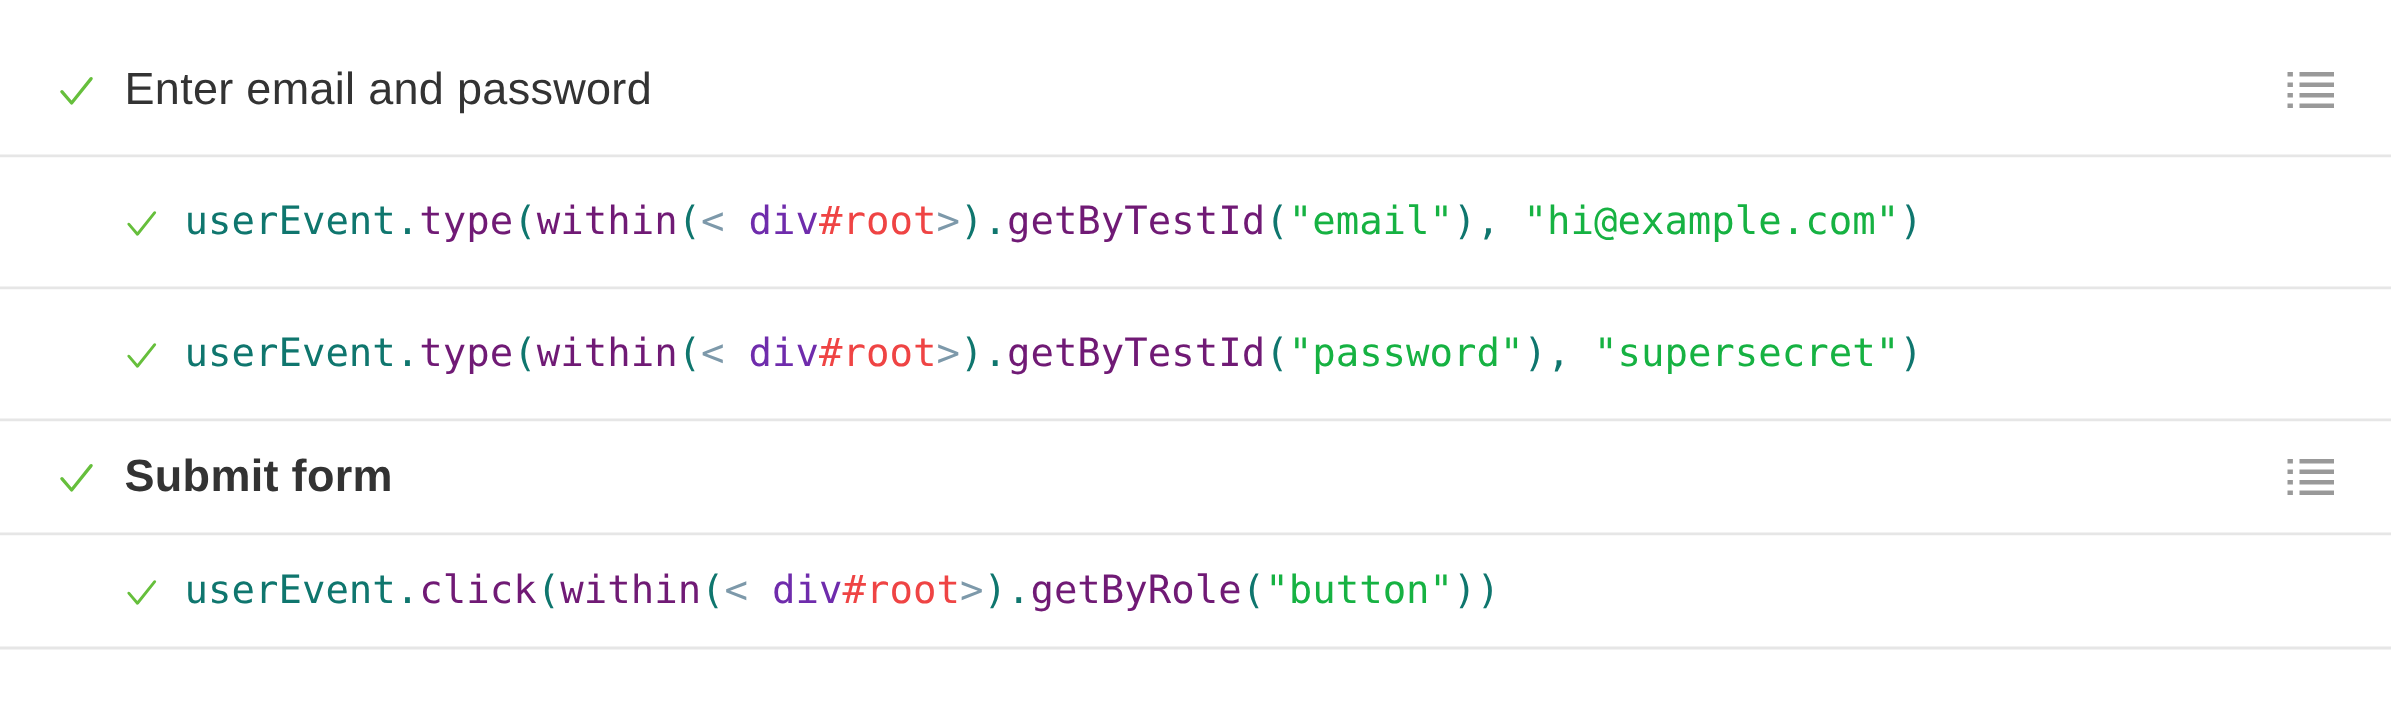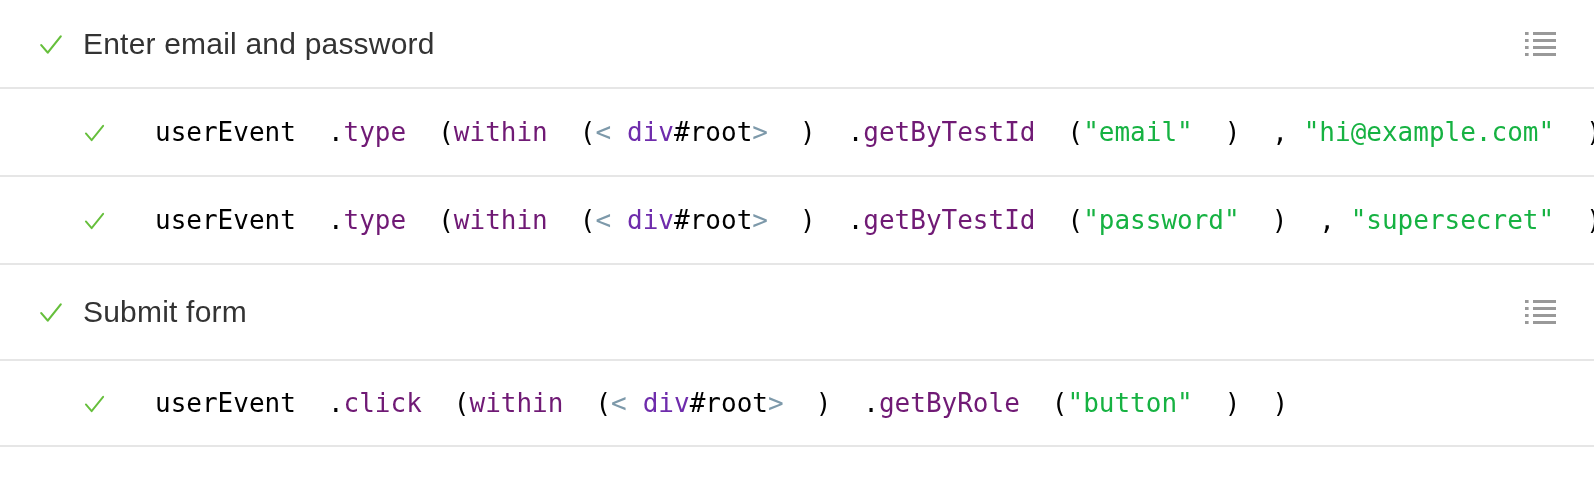--- a/index.html
+++ b/index.html
@@ -6,42 +6,42 @@
   .panel{
     width:1594px;height:482px;background:#ffffff;overflow:hidden;
     font-family:"Liberation Sans", sans-serif;position:relative;
   }
   .row{
     display:flex;align-items:center;box-sizing:border-box;
     border-bottom:2px solid #e6e6e6;background:#ffffff;
   }
   .row.group{padding-left:38px;}
   .row.call{padding-left:82px;}
-  .r1{height:89px;} .r2{height:88px;} .r3{height:88px;} .r4{height:96px;} .r5{height:86px;}
+  .r1{height:89px;margin-top:16px;} .r2{height:88px;} .r3{height:88px;} .r4{height:76px;font-weight:bold;} .r5{height:76px;}
   .check{flex:0 0 auto;display:block;}
   .group .check{width:26px;height:26px;margin-right:19px;}
   .call .check{width:25px;height:23px;margin-right:16px;}
   .group-label{
     font-size:30px;color:#333333;letter-spacing:0.2px;line-height:1;
     white-space:nowrap;
   }
   .spacer{flex:1 1 auto;}
   .list-btn{
     flex:0 0 auto;margin-right:37px;background:none;border:none;padding:0;
     cursor:pointer;display:flex;align-items:center;
   }
   .code{
     font-family:"DejaVu Sans Mono","Liberation Mono",monospace;
     font-size:26px;line-height:1;white-space:nowrap;letter-spacing:0;
   }
-  .tk-base{color:#000000;margin-left:32px;}
+  .tk-base{color:#0f766e;}
   .tk-method{color:#701a75;}
   .tk-string{color:#16B242;}
   .tk-tag_name{color:#6F2CAC;margin-left:16px;}
-  .tk-tag_suffix{color:#000000;}
+  .tk-tag_suffix{color:#ef4444;}
   .tk-muted{color:#7D99AA;}
 </style>
 </head>
 <body>
 
 <div class="panel">
 
   <div class="row group r1">
     <svg class="check" viewBox="0 0 24 24" fill="none" stroke="#66BF3C" stroke-width="2" stroke-linecap="round" stroke-linejoin="round">
         <polyline points="3,13 9,20 21,5"></polyline>

